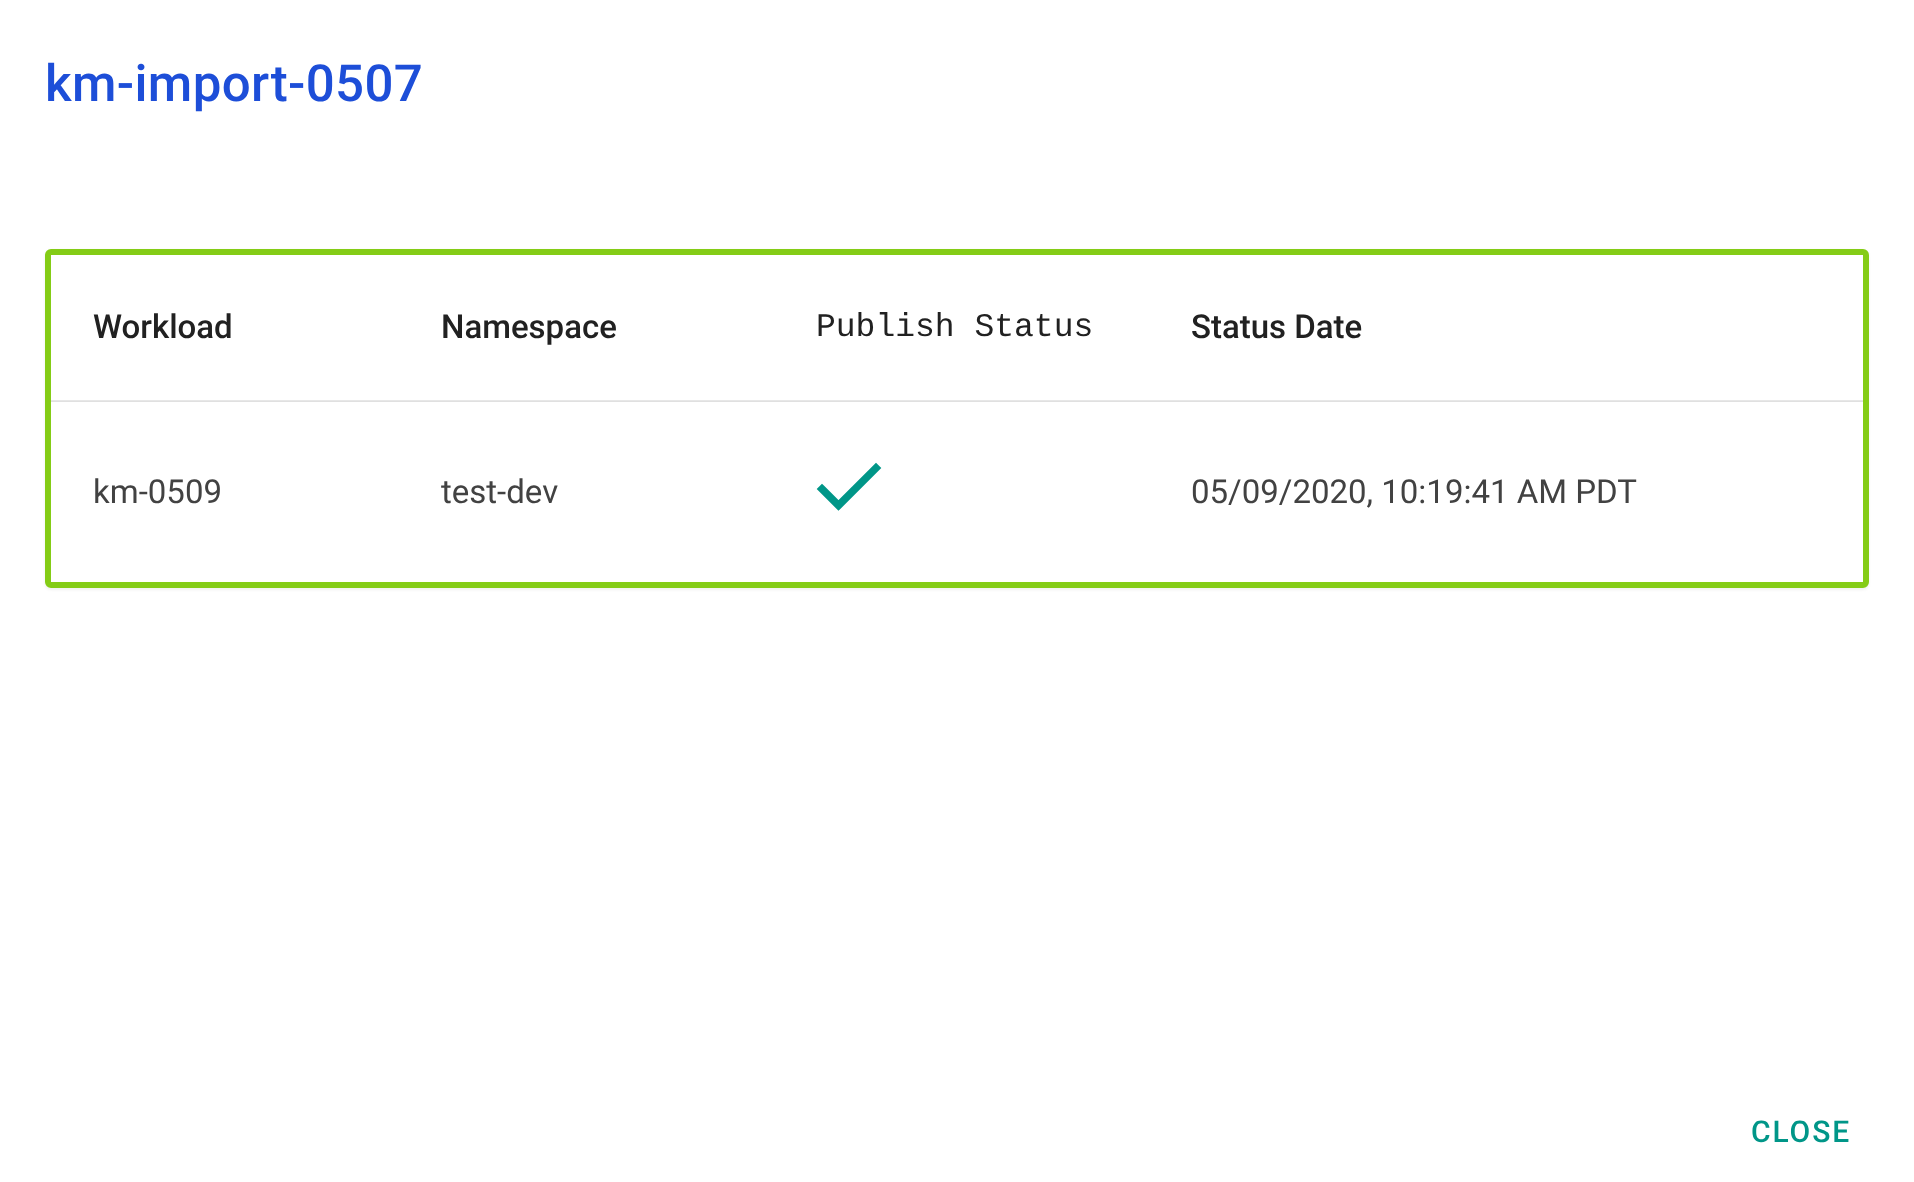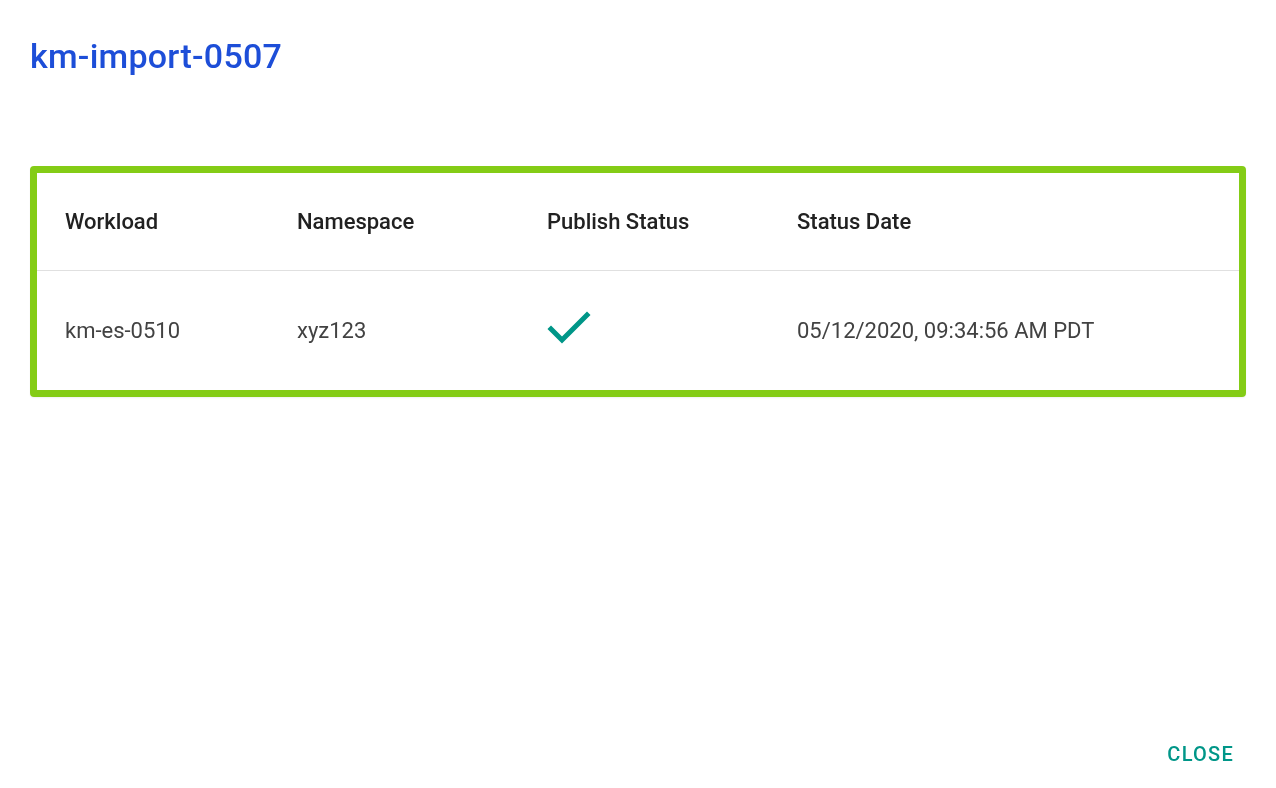--- a/index.html
+++ b/index.html
@@ -17,21 +17,21 @@
     }
     .dialog-title {
       font-size: 34px;
       font-weight: 500;
       color: #1d4ed8;
       padding: 36px 30px 0 30px;
       letter-spacing: 0.25px;
     }
     .table-card {
       margin: 90px 30px 12px 30px;
-      border: 7px solid #84cc16;
+      border: 4px solid #84cc16;
       border-radius: 4px;
       box-shadow: 0 1px 2px rgba(0,0,0,0.06);
       overflow: hidden;
     }
     table {
       width: 100%;
       border-collapse: collapse;
     }
     thead th {
       text-align: left;
@@ -53,21 +53,21 @@
       vertical-align: middle;
     }
     tbody tr:last-child td {
       border-bottom: none;
     }
     tbody td:first-child {
       padding-left: 28px;
     }
     .col-workload { width: 260px; }
     .col-namespace { width: 250px; }
-    .col-status { width: 250px; }
+    .col-status { width: 250px; font-family: Liberation Mono, monospace; }
     .col-date { }
     .check-icon {
       width: 44px;
       height: 34px;
       display: inline-block;
     }
     .check-icon svg {
       width: 100%;
       height: 100%;
     }
@@ -98,30 +98,30 @@
     <thead>
       <tr>
         <th class="col-workload">Workload</th>
         <th class="col-namespace">Namespace</th>
         <th class="col-status">Publish Status</th>
         <th class="col-date">Status Date</th>
       </tr>
     </thead>
     <tbody>
       <tr>
-        <td>km-es-0510</td>
-        <td>xyz123</td>
+        <td>km-0509</td>
+        <td>test-dev</td>
         <td>
           <span class="check-icon">
             <svg viewBox="0 0 44 34">
                 <path d="M4 18 L15 29 L40 4" fill="none" stroke="#009688" stroke-width="5" stroke-linecap="square"></path>
               </svg>
           </span>
         </td>
-        <td>05/12/2020, 09:34:56 AM PDT</td>
+        <td>05/09/2020, 10:19:41 AM PDT</td>
       </tr>
     </tbody>
   </table>
 </div>
 
 <div class="actions">
   <button class="close-button">CLOSE</button>
 </div>
 
 </body></html>

